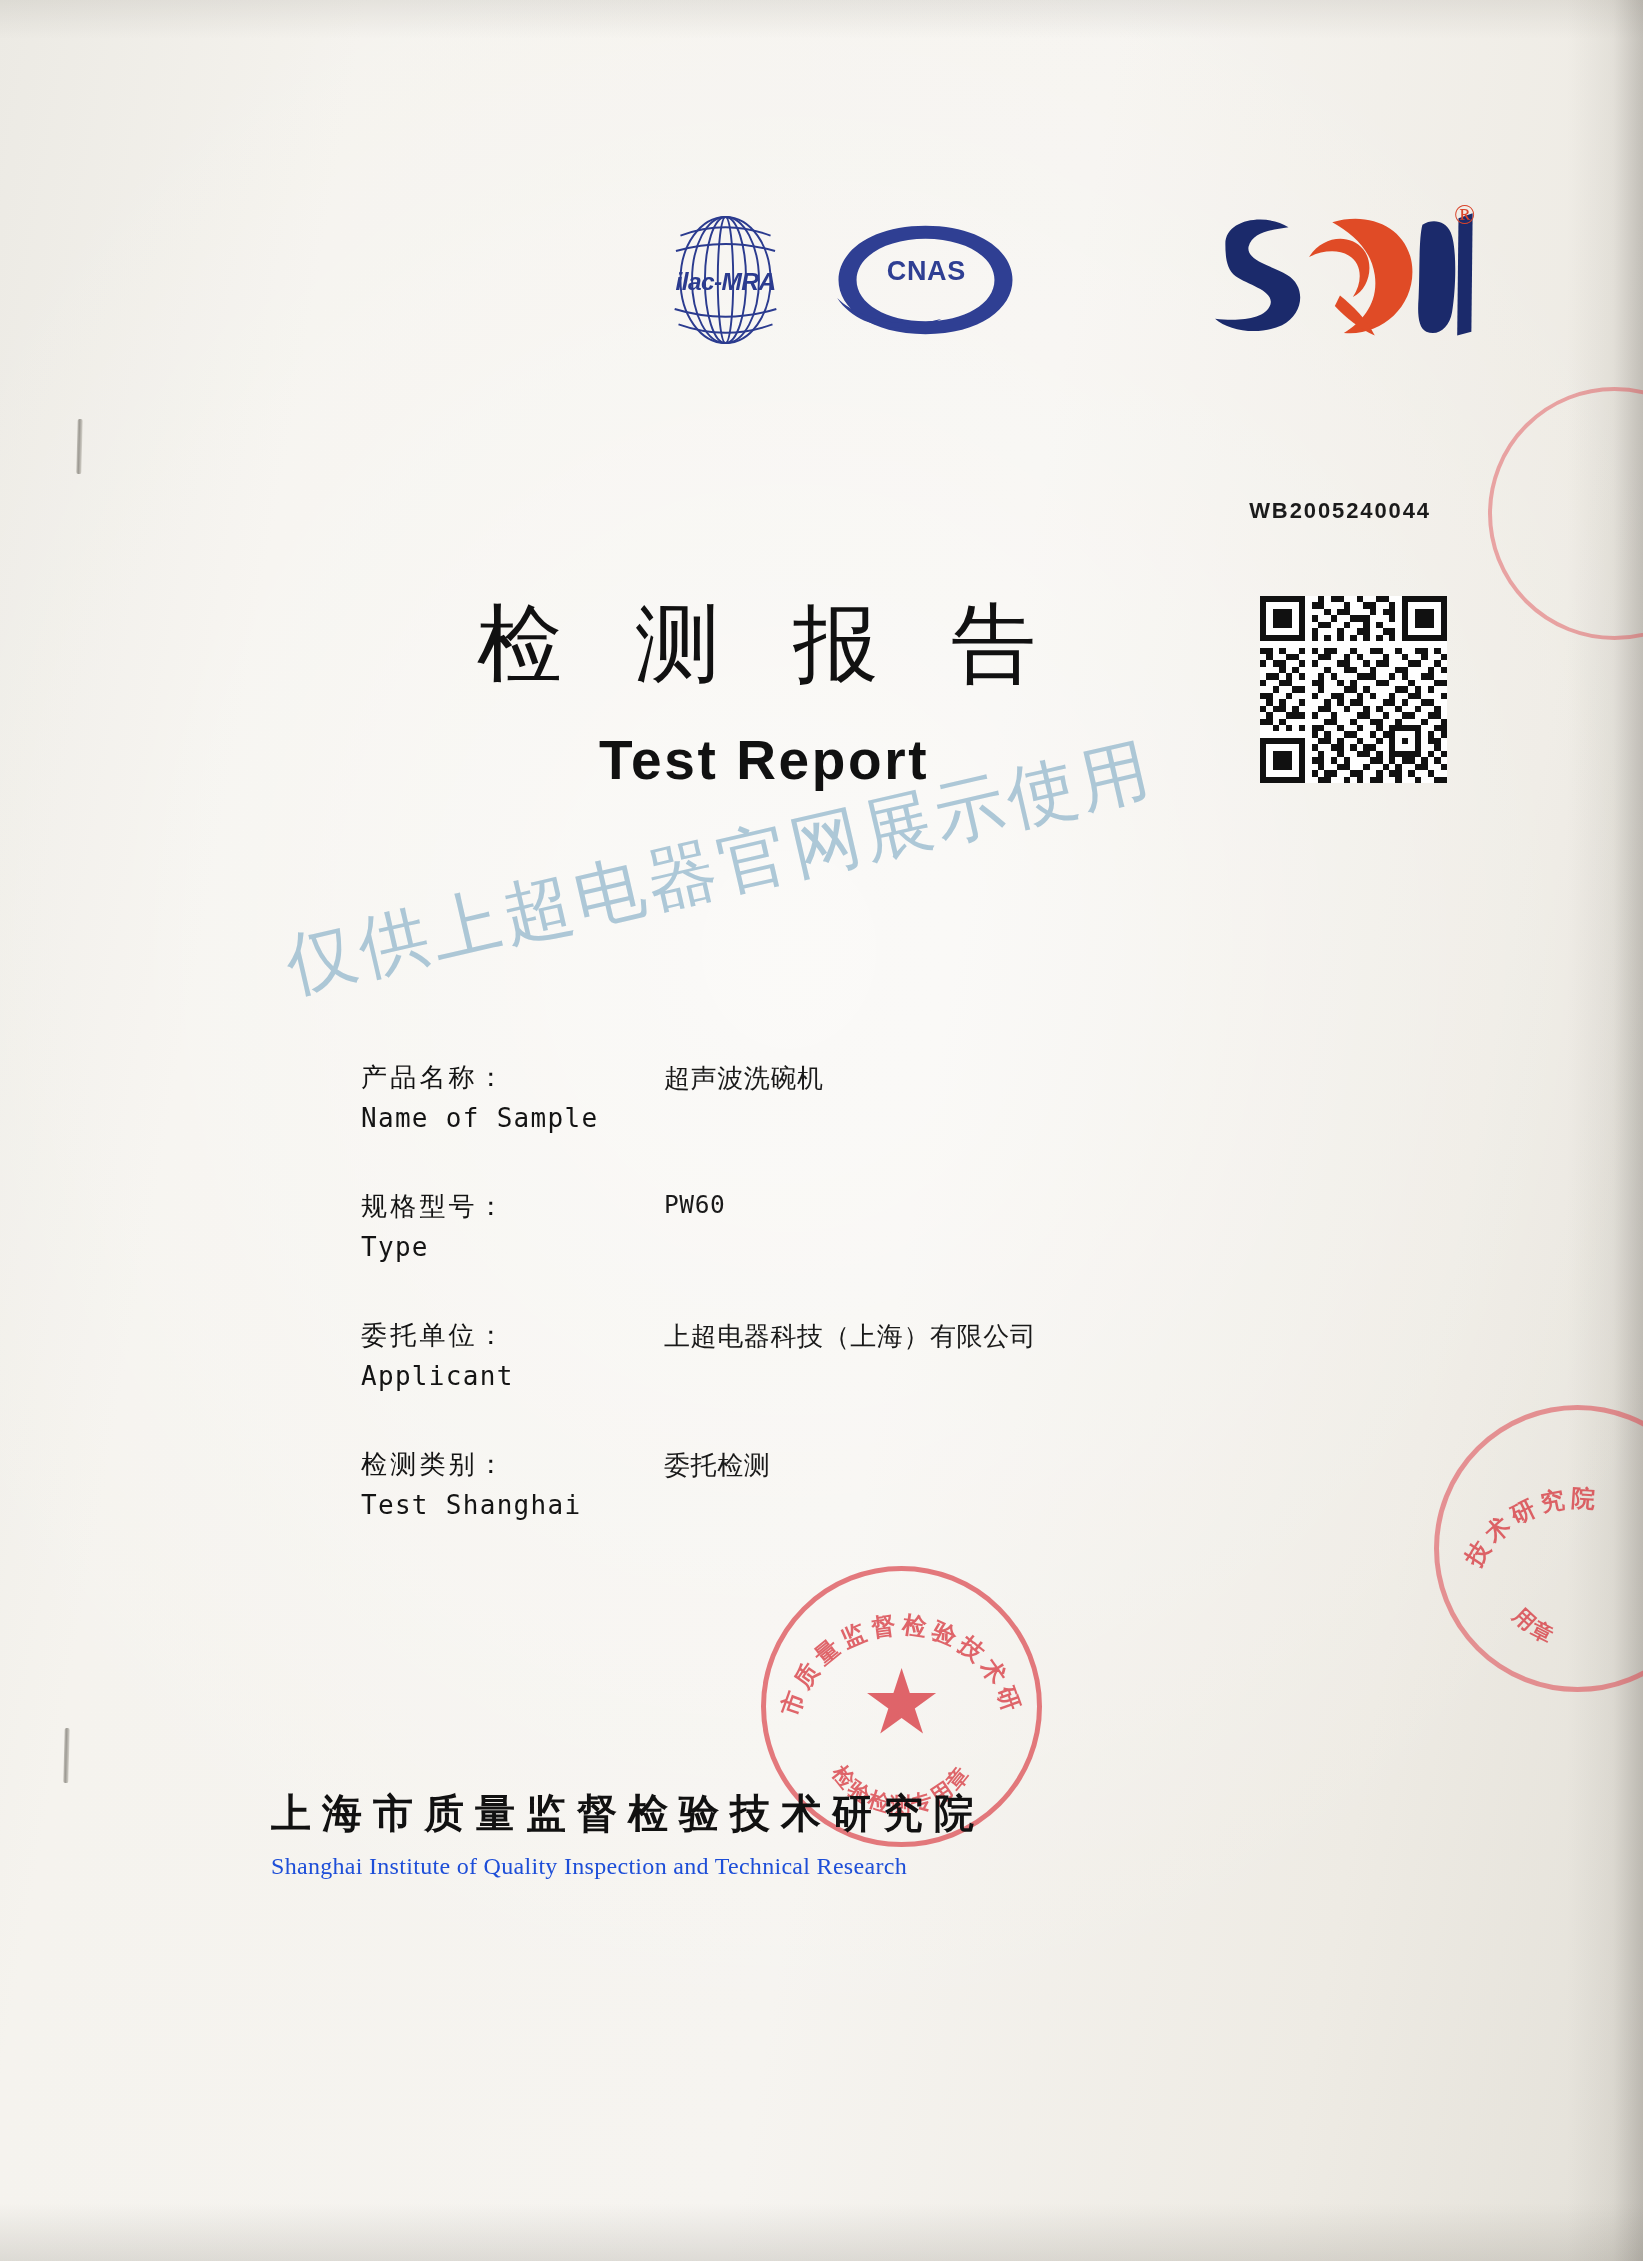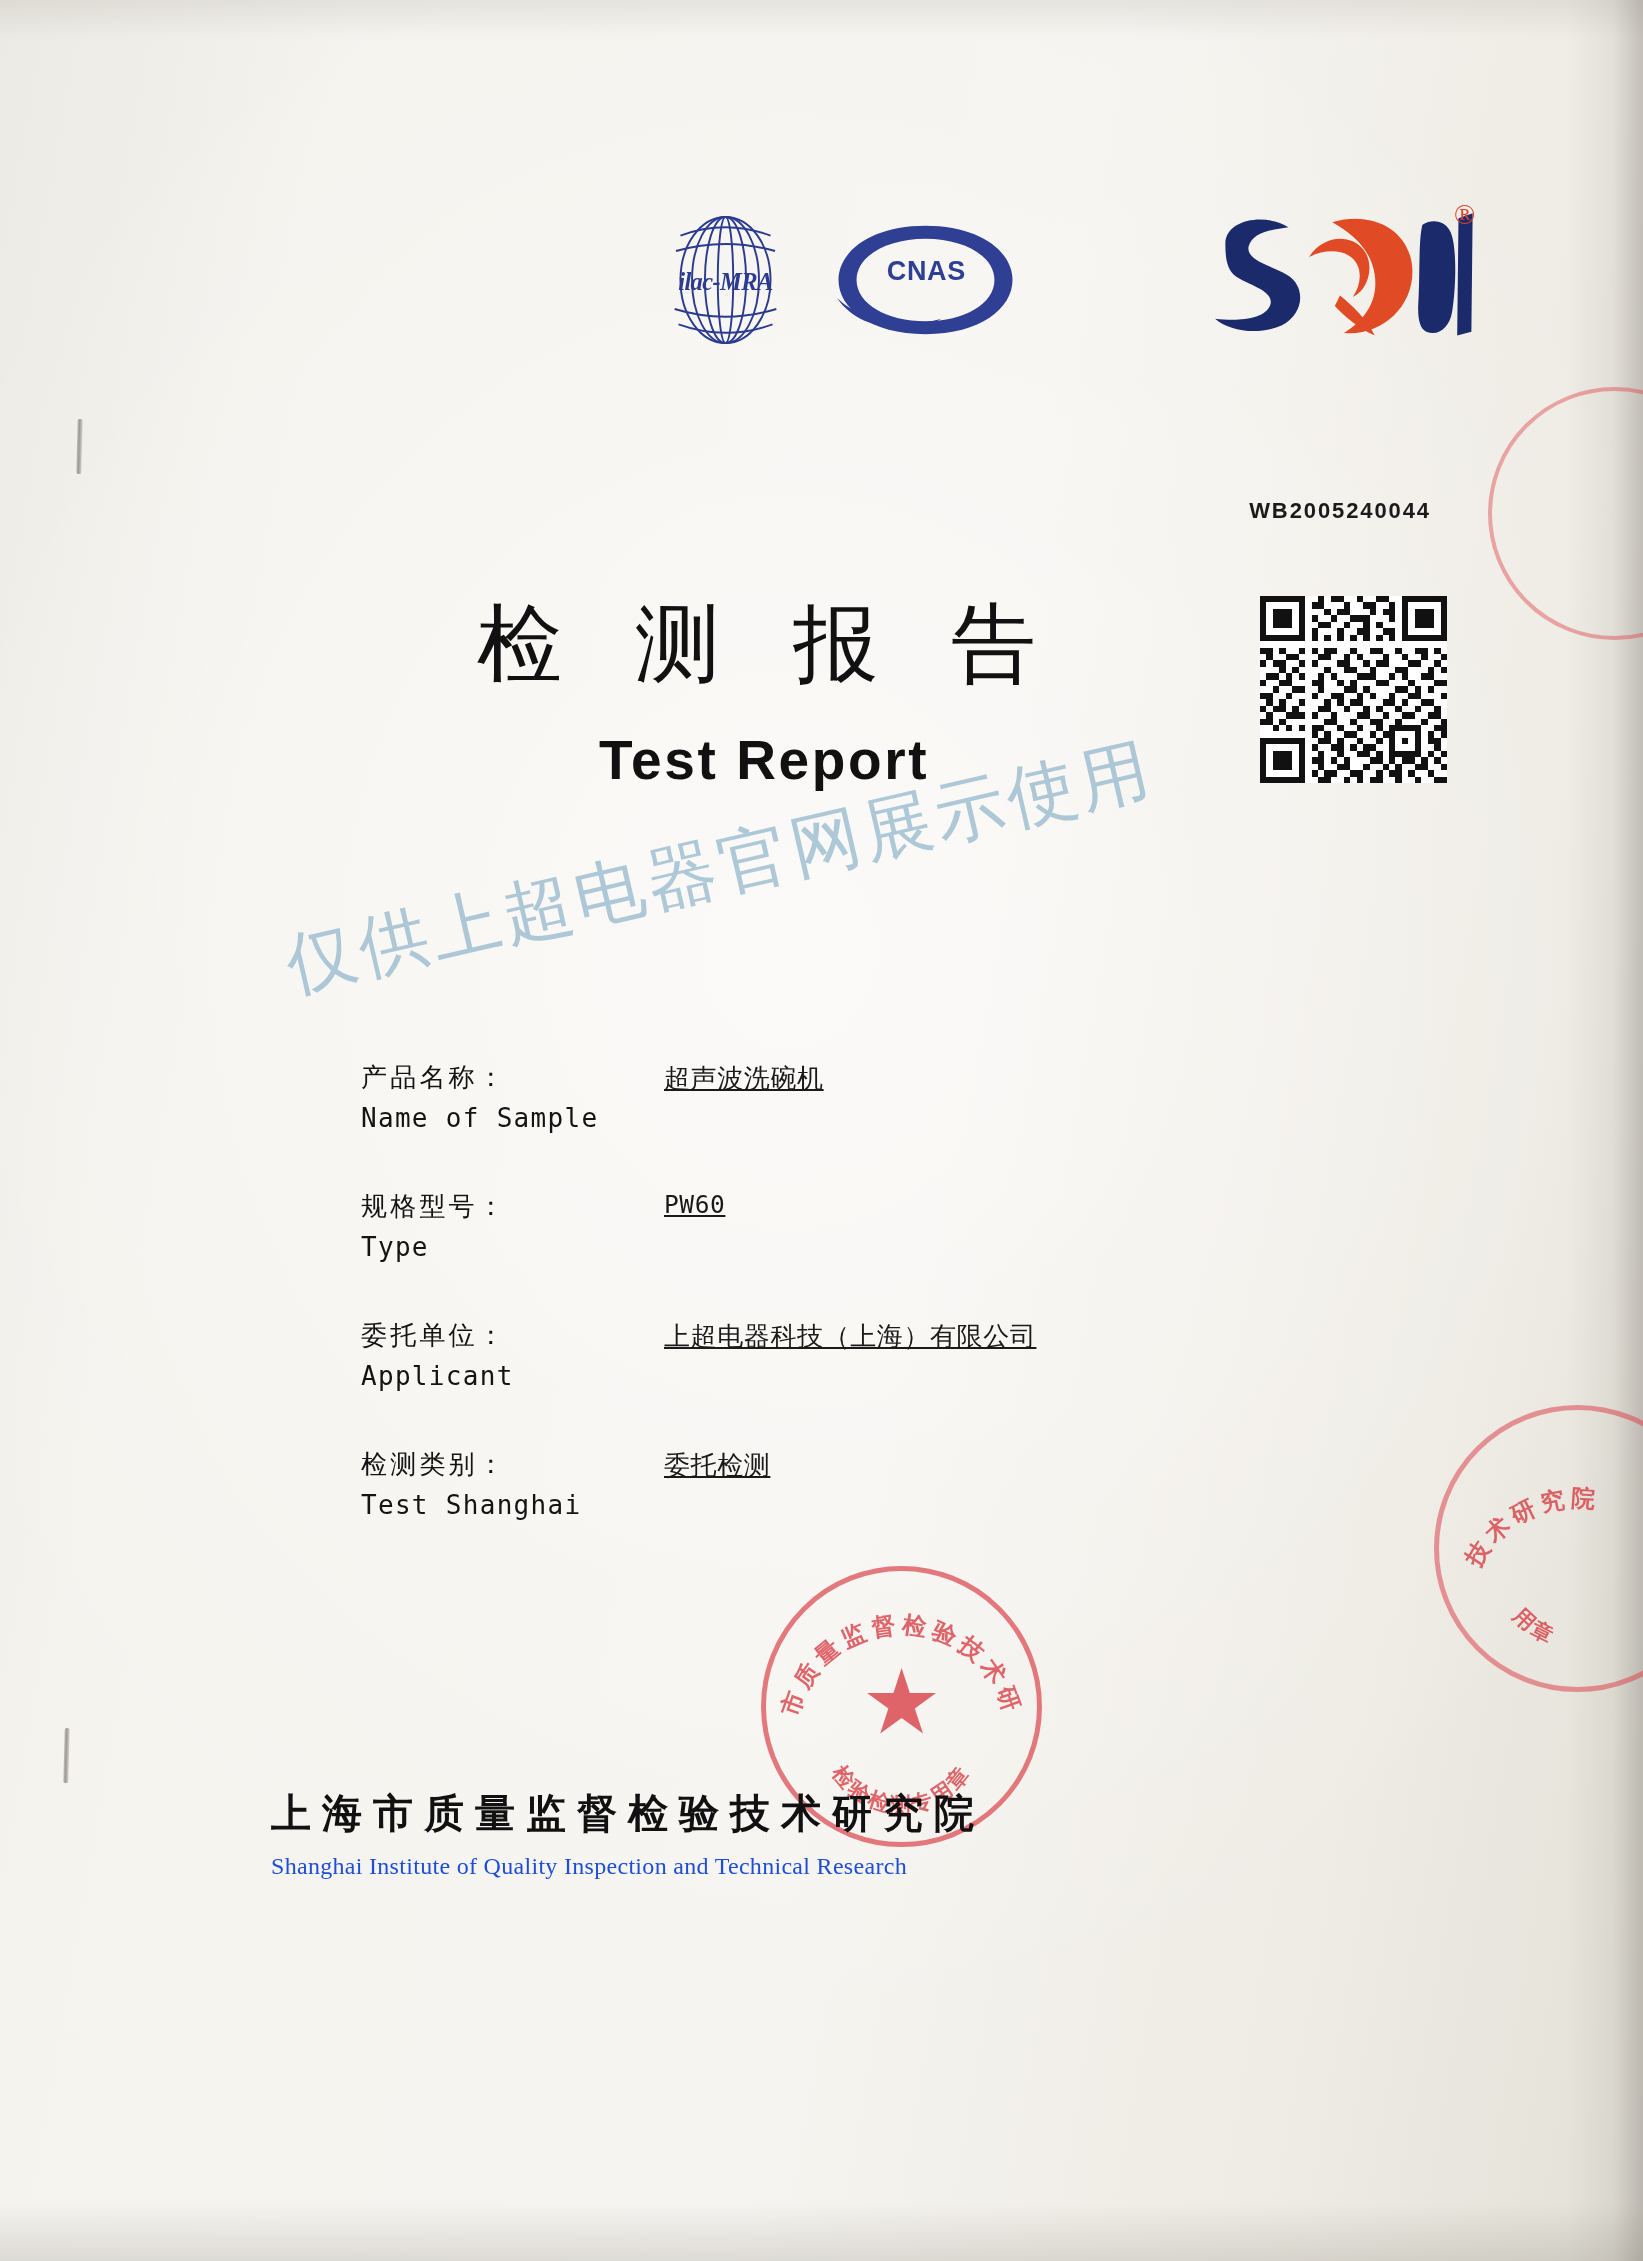--- a/index.html
+++ b/index.html
@@ -72,21 +72,21 @@
     position: absolute;
     left: 0; top: 13px;
     width: 161px; height: 148px;
   }
   #ilac-text {
     position: absolute;
     left: 9px;
     top: 62px;
     width: 143px;
     text-align: center;
-    font-family: Liberation Serif, serif;
+    font-family: Liberation Sans, sans-serif;
     font-weight: bold;
     font-style: italic;
     font-size: 24.5px;
     letter-spacing: -0.6px;
     color: #2b3b8f;
   }
   
   #cnas-logo {
     position: absolute;
     left: 187px; top: 29px;
@@ -216,21 +216,20 @@
   }
   .field-value {
     position: absolute;
     left: 303px;
     top: 1.3px;
     font-family: "DejaVu Sans", sans-serif;
     font-size: 26px;
     letter-spacing: 0.6px;
     color: #1a1a1a;
     white-space: nowrap;
-    text-decoration: underline;
   }
   .field-value.mono {
     font-family: "DejaVu Sans Mono", monospace;
     font-size: 24.5px;
   }
 
   
   #watermark {
     position: absolute;
     left: 277px;

